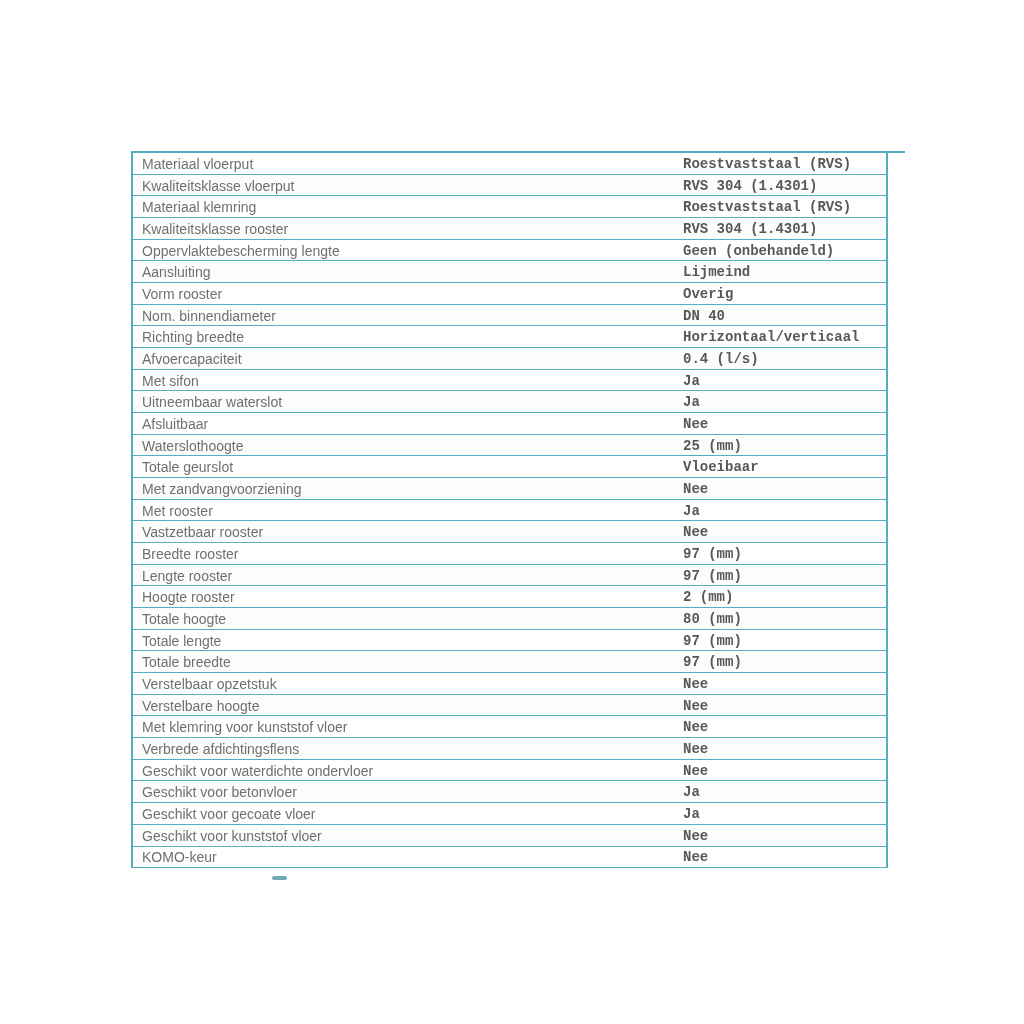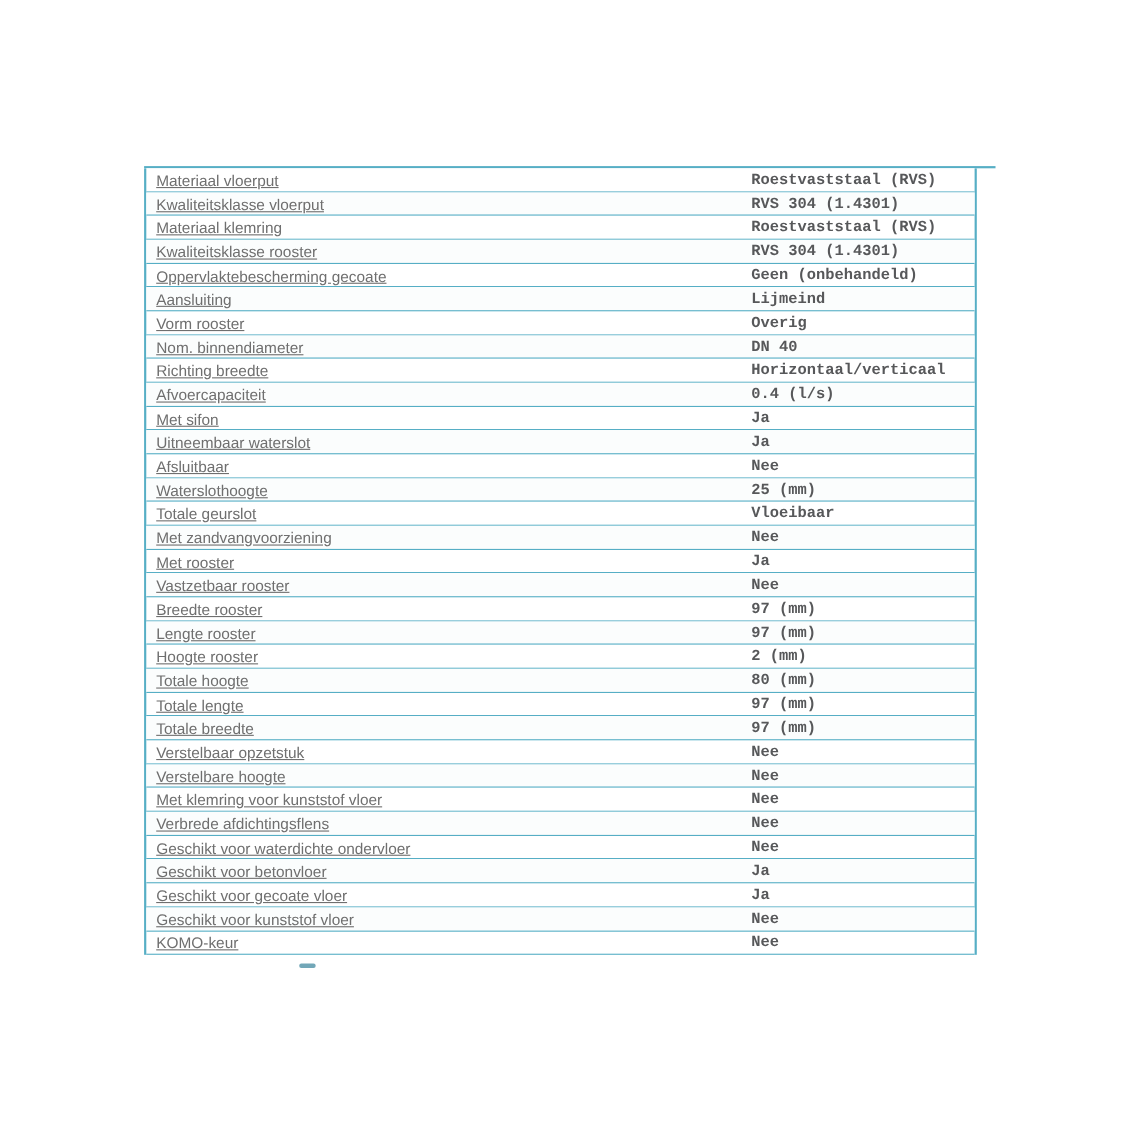--- a/index.html
+++ b/index.html
@@ -46,21 +46,20 @@
     white-space: nowrap;
     font-size: 14px;
     line-height: 1;
     padding-top: 1px;
   }
   .cell.label {
     width: 550px;
     box-sizing: border-box;
     padding-left: 9px;
     color: var(--label-color, #6f6f6f);
-    text-decoration: underline;
   }
   .cell.value {
     flex: 1;
     font-weight: bold;
     color: var(--value-color, #57585a);
     font-family: Liberation Mono, monospace;
   }
   .scroll-dash {
     position: absolute;
     left: 272px;
@@ -94,21 +93,21 @@
         <div class="cell label">Materiaal klemring</div>
         <div class="cell value">Roestvaststaal (RVS)</div>
       </div>
 
       <div class="row">
         <div class="cell label">Kwaliteitsklasse rooster</div>
         <div class="cell value">RVS 304 (1.4301)</div>
       </div>
 
       <div class="row">
-        <div class="cell label">Oppervlaktebescherming gecoate</div>
+        <div class="cell label">Oppervlaktebescherming lengte</div>
         <div class="cell value">Geen (onbehandeld)</div>
       </div>
 
       <div class="row">
         <div class="cell label">Aansluiting</div>
         <div class="cell value">Lijmeind</div>
       </div>
 
       <div class="row">
         <div class="cell label">Vorm rooster</div>

